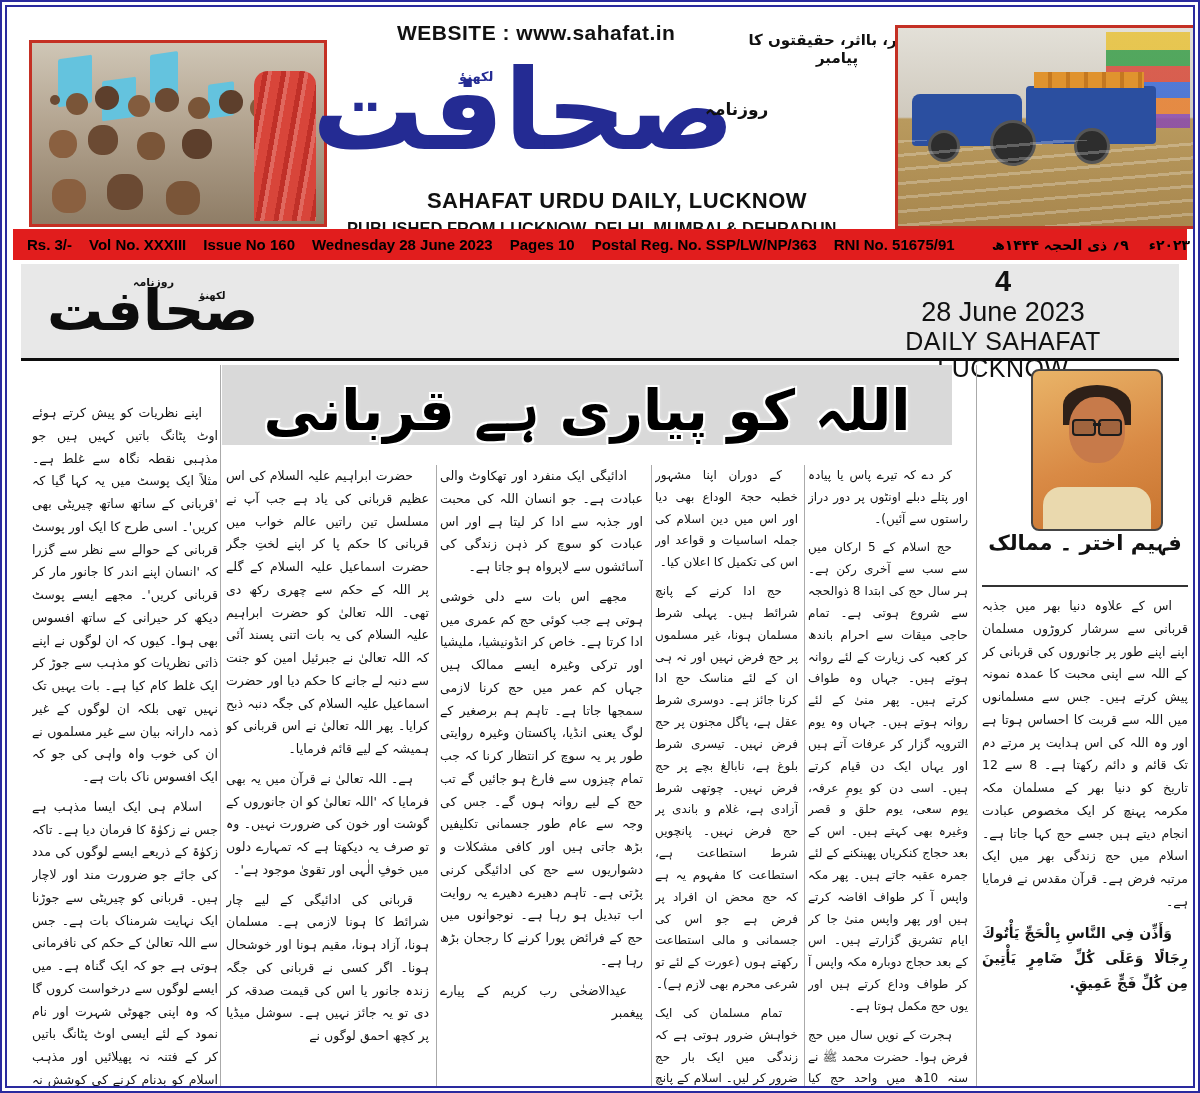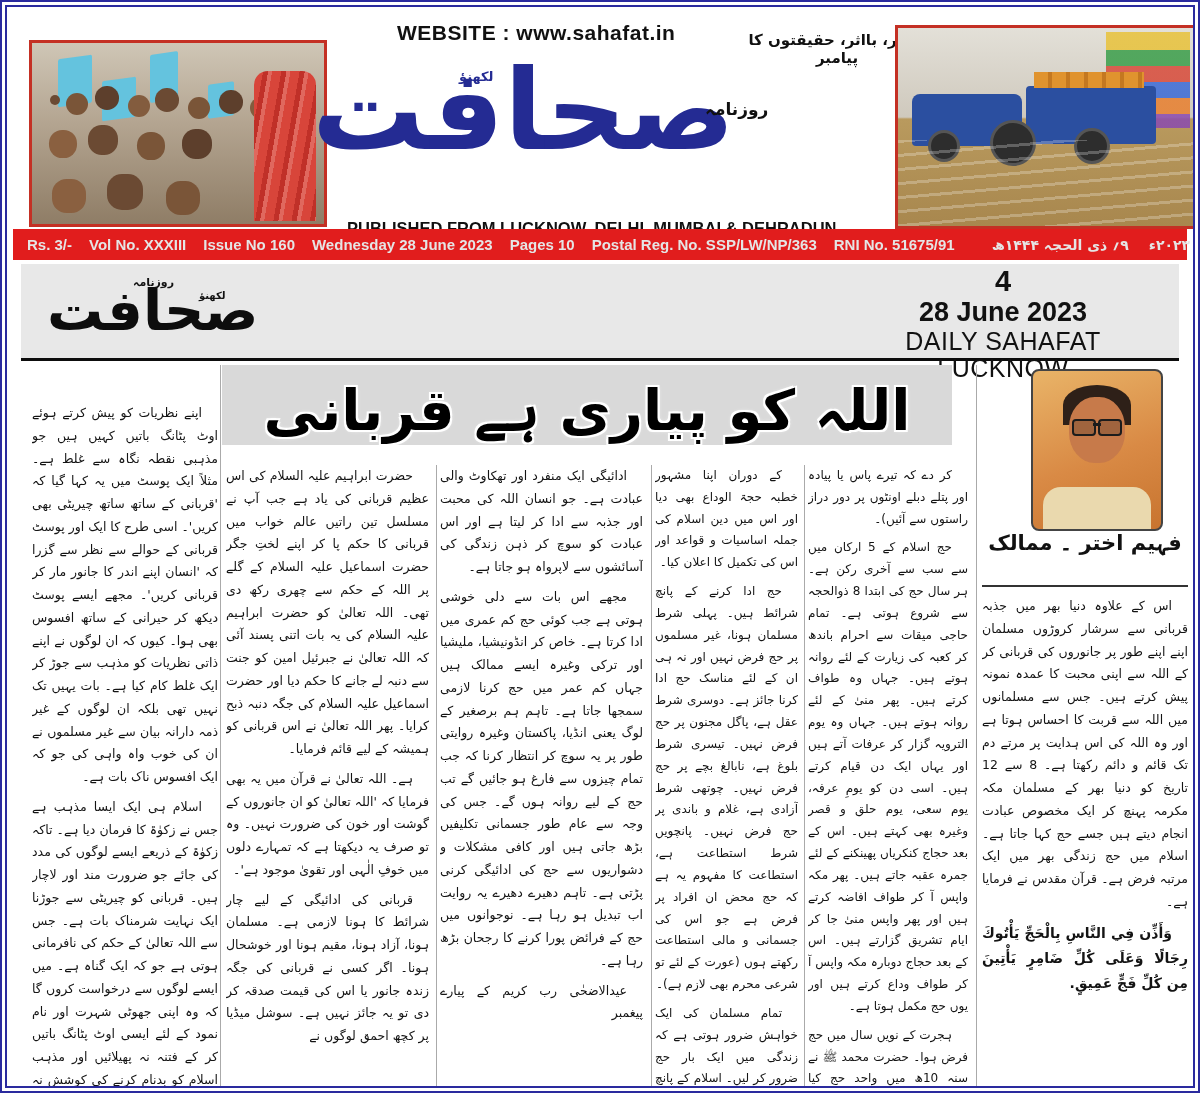--- a/index.html
+++ b/index.html
@@ -32,33 +32,33 @@
      background:repeating-linear-gradient(100deg,#d8453a 0 9px,#c03028 9px 14px,#e0685e 14px 18px);}
   .tractor{background:#2b4fa0;border-radius:8px 8px 4px 4px;}
   .wheel{background:#2d2d2d;border-radius:50%;border:3px solid #555;}
   .signs{right:4px;top:4px;width:84px;height:96px;background:
      linear-gradient(180deg,#e8c23a 0 18px,#3a9e4a 18px 34px,#d84a3a 34px 50px,#3a6ad8 50px 66px,#e87f2e 66px 82px,#8a4ab0 82px 96px);opacity:.85;}
   .water-streak{left:0;bottom:0;width:100%;height:86px;background:
      repeating-linear-gradient(175deg,rgba(255,255,255,.25) 0 3px,rgba(0,0,0,0) 3px 14px);}
 
   
   .infobar{position:absolute;top:222px;left:6px;right:6px;height:31px;background:#e11d1d;
-           display:flex;align-items:center;color:#e5e5e5;font-weight:bold;font-size:15px;padding:0 14px;box-sizing:border-box;}
+           display:flex;align-items:center;color:#000000;font-weight:bold;font-size:15px;padding:0 14px;box-sizing:border-box;}
   .infobar .seg{margin-right:17px;white-space:nowrap;}
   .infobar .sp{flex:1;}
   .infobar .udate{font-size:14px;margin-left:20px;white-space:nowrap;}
 
   
   .band{position:absolute;top:257px;left:14px;right:14px;height:94px;background:#e8e8e8;border-bottom:3px solid #0d0d0d;}
   .band-mast{position:absolute;top:2px;left:26px;font-size:56px;font-weight:bold;color:#0d0d0d;line-height:90px;}
   .band-roz{position:absolute;top:12px;left:112px;font-size:11px;font-weight:bold;}
   .band-lko{position:absolute;top:26px;left:178px;font-size:10px;font-weight:bold;}
   .band-right{position:absolute;top:2px;right:16px;width:320px;text-align:center;line-height:1.1;}
   .pgnum{font-size:29px;font-weight:bold;}
-  .pgdate{font-size:27px;font-weight:bold;}
+  .pgdate{font-size:27px;font-weight:normal;}
   .pged{font-size:25px;font-weight:normal;letter-spacing:.5px;}
 
   
   .headline{position:absolute;top:358px;left:215px;width:730px;height:80px;background:#d9d9d9;
             text-align:center;font-size:56px;font-weight:900;line-height:92px;color:#000;
             font-family:"DejaVu Sans",sans-serif;direction:rtl;
             text-shadow:-2px -2px 0 #fff,2px -2px 0 #fff,-2px 2px 0 #fff,2px 2px 0 #fff,0 0 5px #fff;}
   .col{position:absolute;text-align:justify;font-family:"DejaVu Sans",sans-serif;direction:rtl;
        font-size:12.5px;line-height:1.82;overflow:hidden;color:#141414;}
   .col p{margin:0 0 7px;text-indent:16px;}
@@ -96,20 +96,21 @@
     <div class="shape flag" style="left:176px;top:40px;width:26px;height:34px;"></div>
     <div class="shape heads" style="left:18px;top:52px;"></div>
     <div class="shape red-figure"></div>
   </div>
 
   <div class="website">WEBSITE : www.sahafat.in</div>
   <div class="tagline urdu">باخبر، بااثر، حقیقتوں کا پیامبر</div>
   <div class="masthead-big urdu">صحافت</div>
   <div class="roznama urdu">روزنامہ</div>
   <div class="lucknow-sm urdu">لکھنؤ</div>
+  <div class="daily1">SAHAFAT URDU DAILY, LUCKNOW</div>
   <div class="daily2">PUBLISHED FROM LUCKNOW, DELHI, MUMBAI &amp; DEHRADUN</div>
 
   <div class="photo photo-right">
     <div class="shape signs"></div>
     <div class="shape tractor" style="left:14px;top:66px;width:110px;height:52px;"></div>
     <div class="shape tractor" style="left:128px;top:58px;width:130px;height:58px;border-radius:4px;"></div>
     <div class="shape" style="left:136px;top:44px;width:110px;height:16px;background:repeating-linear-gradient(90deg,#e0932e 0 14px,#c47820 14px 18px);"></div>
     <div class="shape wheel" style="left:30px;top:102px;width:26px;height:26px;"></div>
     <div class="shape wheel" style="left:92px;top:92px;width:40px;height:40px;"></div>
     <div class="shape wheel" style="left:176px;top:100px;width:30px;height:30px;"></div>

